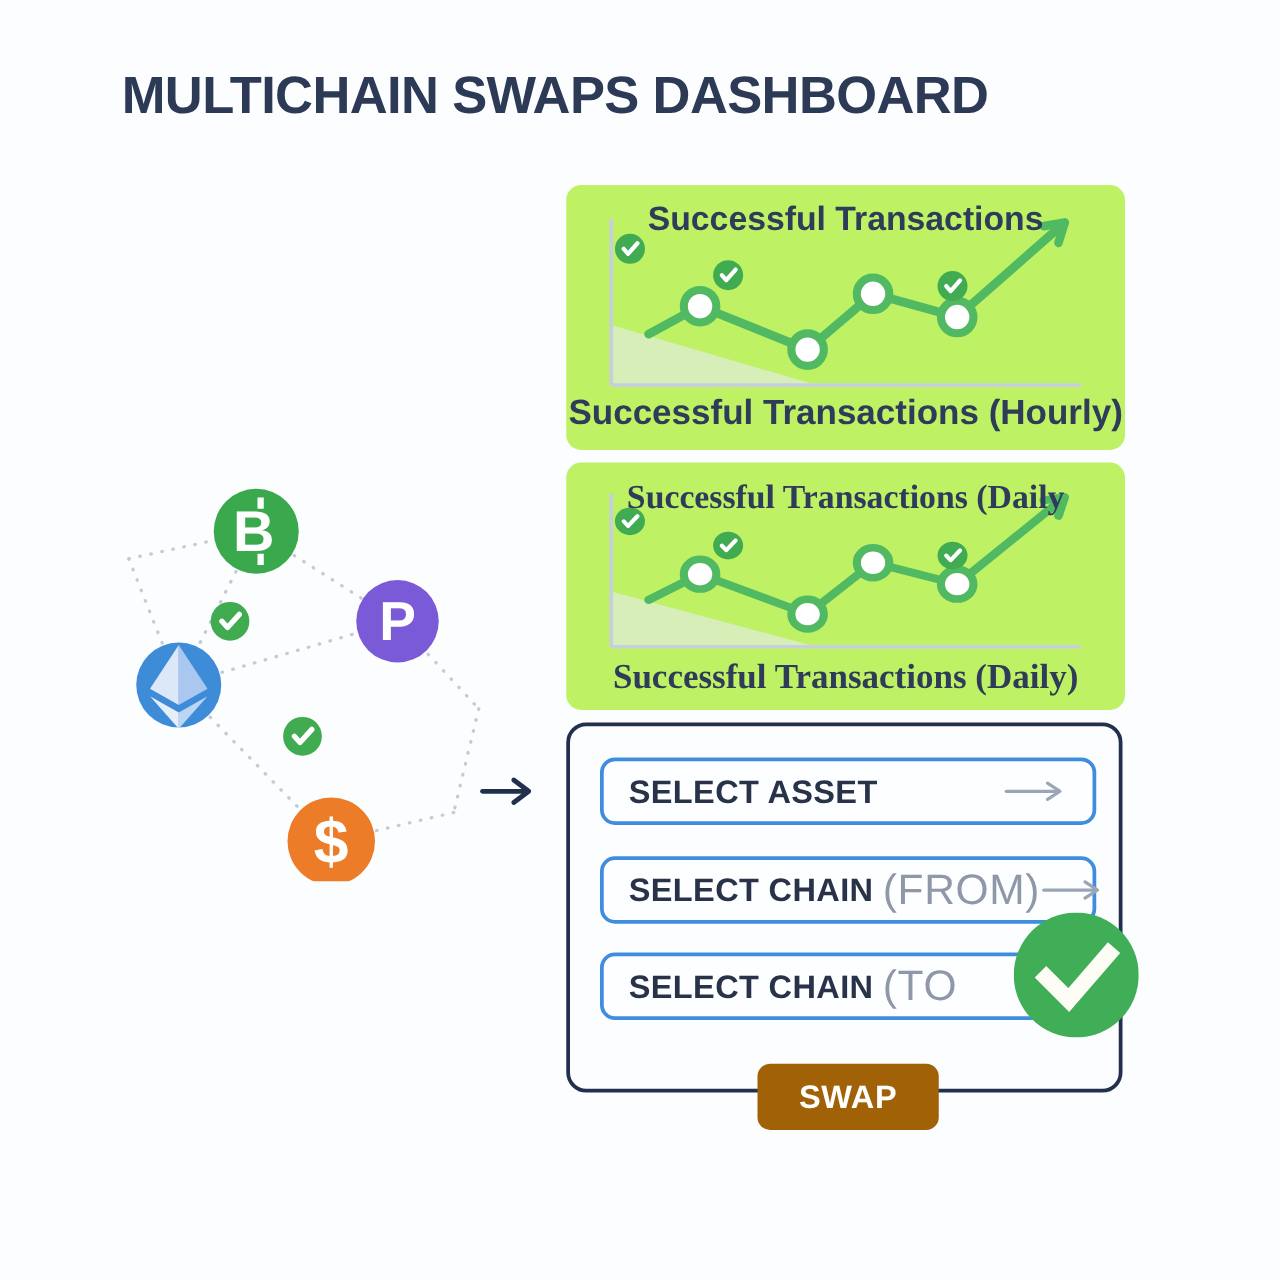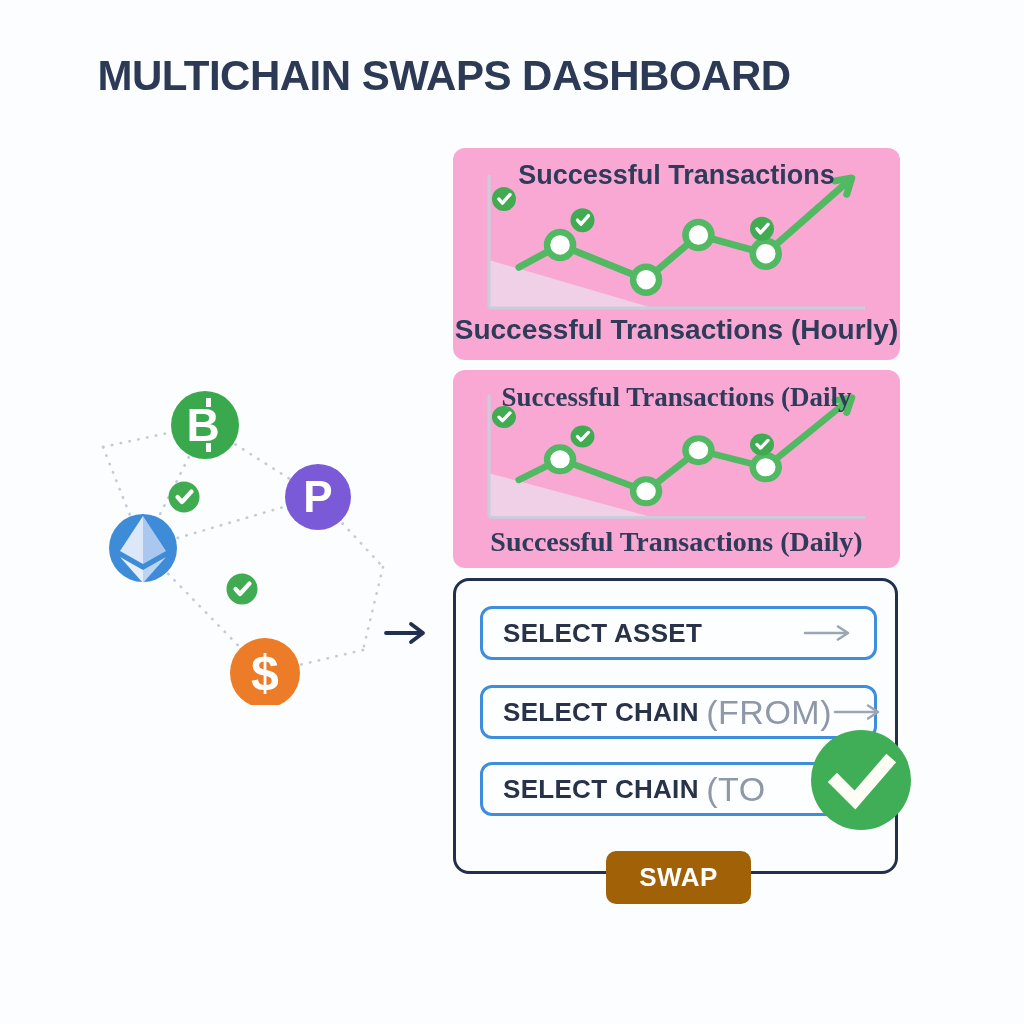--- a/index.html
+++ b/index.html
@@ -8,21 +8,21 @@
     background:#fbfdfe;
     font-family:"Liberation Sans", sans-serif;
     -webkit-font-smoothing:antialiased;
   }
   .page-title{
     position:absolute;top:52px;left:0;width:888px;text-align:center;
     font-size:42px;font-weight:700;color:#2d3a56;letter-spacing:-0.5px;
   }
   
   .card{
-    position:absolute;left:453px;width:447px;background:#f9a8d4;
+    position:absolute;left:453px;width:447px;background:#bef264;
     border-radius:12px;overflow:hidden;
   }
   #card-hourly{top:148px;height:212px;}
   #card-daily{top:370px;height:198px;font-family:Liberation Serif, serif;}
   .card .chart-title{
     position:absolute;left:0;width:100%;text-align:center;z-index:2;
     font-size:27px;font-weight:700;color:#2f3c59;
   }
   #card-hourly .chart-title{top:12px;}
   #card-daily .chart-title{top:12px;}

